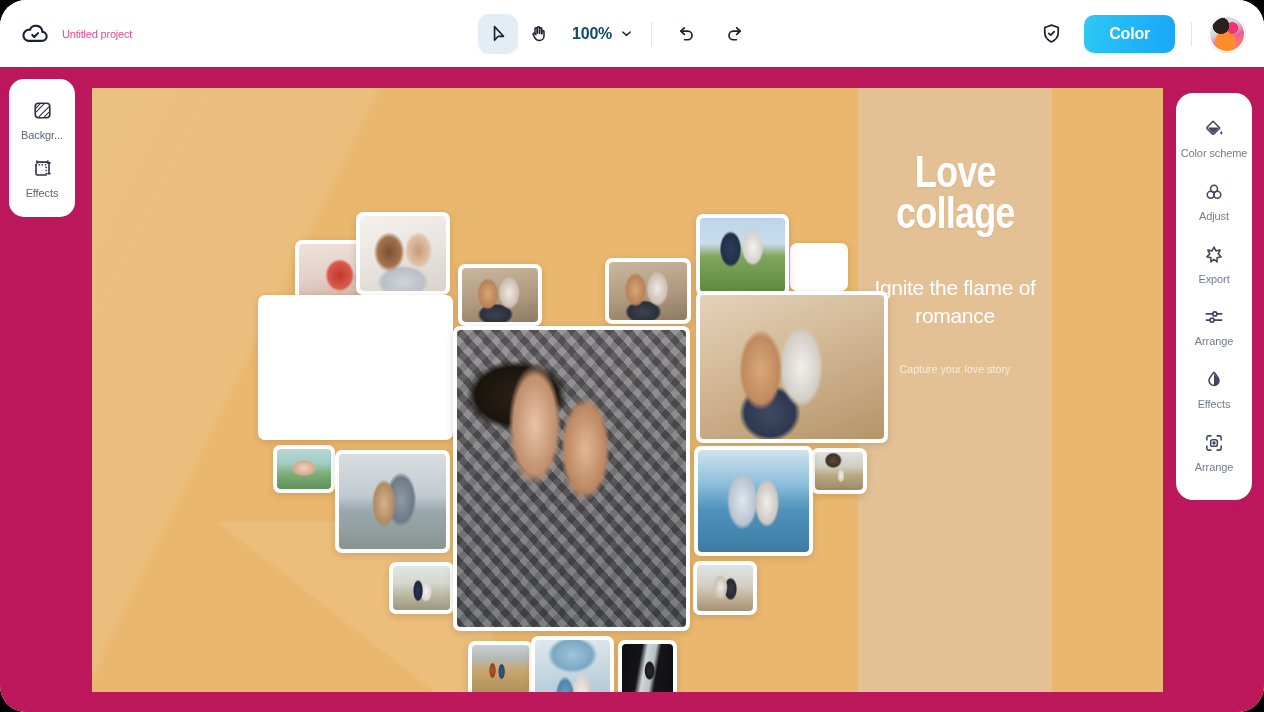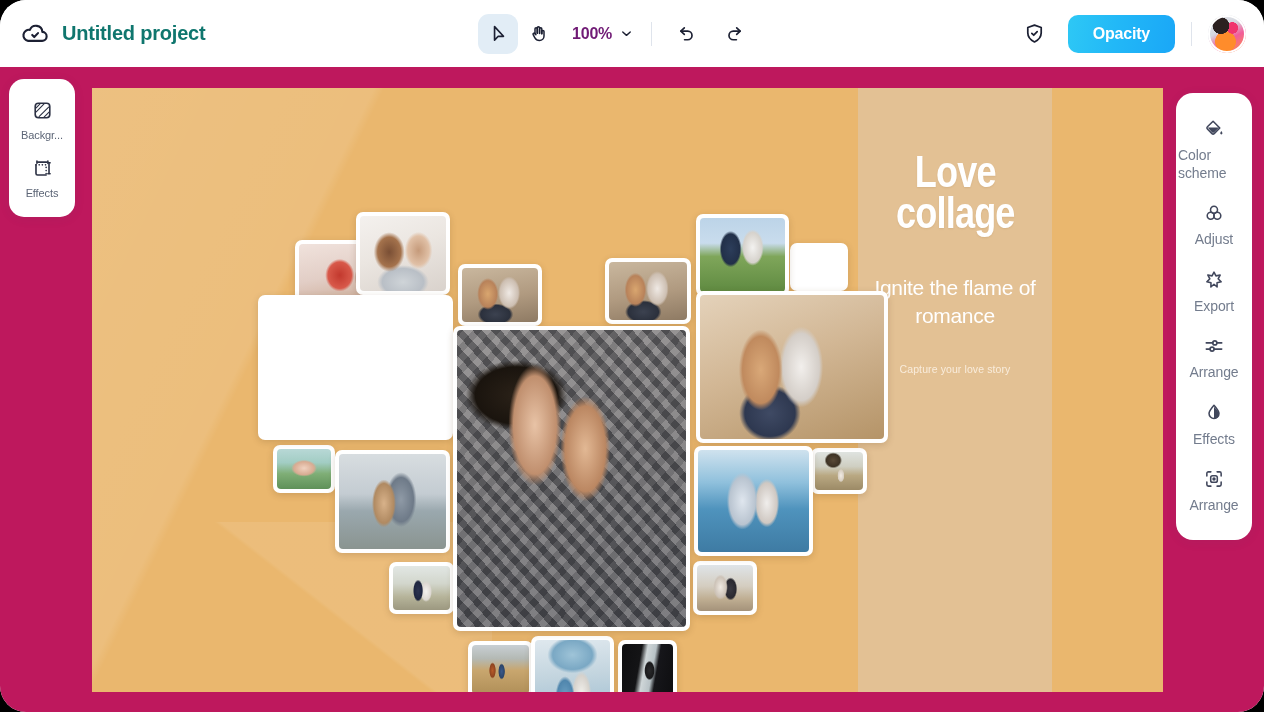--- a/index.html
+++ b/index.html
@@ -22,40 +22,40 @@
     position: absolute; left: 0; top: 0; width: 1264px; height: 67px;
     background: #ffffff;
     z-index: 30;
   }
   .hdr-left {
     position: absolute; left: 20px; top: 0; height: 67px;
     display: flex; align-items: center; gap: 12px;
   }
   .cloud-icon { width: 30px; height: 30px; display: block; color: #1c2033; }
   .project-title {
-    font-size: 20px; font-weight: bold; color: #0f766e;
+    font-size: 11px; font-weight: normal; color: #ec4899;
     letter-spacing: -0.2px; white-space: nowrap;
   }
 
   .hdr-center {
     position: absolute; left: 478px; top: 0; height: 67px;
     display: flex; align-items: center; gap: 0px;
   }
   .tool-btn {
     width: 40px; height: 40px; border-radius: 11px;
     display: flex; align-items: center; justify-content: center;
     color: #1c2033; cursor: pointer; background: transparent;
   }
   .tool-btn.active { background: #e2edf6; }
   .tool-btn svg { display: block; }
   .zoom-group {
     display: flex; align-items: center; gap: 7px;
     margin-left: 14px; cursor: pointer;
   }
-  .zoom-val { font-size: 16px; font-weight: bold; color: #701a75; letter-spacing: -0.2px; }
+  .zoom-val { font-size: 16px; font-weight: bold; color: #0c4a6e; letter-spacing: -0.2px; }
   .hdr-divider { width: 1px; height: 24px; background: #dfe4ec; margin: 0 17px; }
   .hist-btn {
     width: 34px; height: 34px; border-radius: 9px;
     display: flex; align-items: center; justify-content: center;
     color: #1c2033; cursor: pointer;
   }
   .hist-btn + .hist-btn { margin-left: 14px; }
 
   .hdr-right {
     position: absolute; right: 18px; top: 0; height: 67px;
@@ -116,22 +116,22 @@
     background: #ffffff; border-radius: 17px;
     box-shadow: 0 2px 12px rgba(40,70,100,0.07);
     z-index: 20;
   }
   .rp-item {
     display: flex; flex-direction: column; align-items: center;
     padding: 9px 2px 9px 2px; cursor: pointer;
   }
   .rp-icon { color: #41475c; height: 26px; display: flex; align-items: center; }
   .rp-label {
-    font-size: 14px; color: #737c8d; margin-top: 5px;
-    text-align: left; line-height: 1.25; letter-spacing: -0.1px;
+    font-size: 11px; color: #737c8d; margin-top: 5px;
+    text-align: center; line-height: 1.25; letter-spacing: -0.1px;
   }
 
   
   #canvas {
     position: absolute; left: 92px; top: 21px;
     width: 1071px; height: 604px;
     overflow: hidden;
     background: #eab76e;
   }
   .bg-band {
@@ -318,21 +318,21 @@
       </div>
     </div>
 
     <div class="hdr-right">
       <div class="shield-btn">
         <svg viewBox="0 0 24 24" width="23" height="23" fill="none" stroke="currentColor" stroke-width="1.8" stroke-linecap="round" stroke-linejoin="round">
           <path d="M12 3.2l7 2.6v5.4c0 4.3-2.9 7.6-7 9.6-4.1-2-7-5.3-7-9.6V5.8z"></path>
           <path d="M9.2 11.8l2 2 3.6-3.7"></path>
         </svg>
       </div>
-      <button class="export-btn">Opacity</button>
+      <button class="export-btn">Color</button>
       <div class="avatar-divider"></div>
       <div class="avatar"></div>
     </div>
   </div>
 
   <div id="workspace">
 
     <div id="left-panel">
 
       <div class="lp-item">

